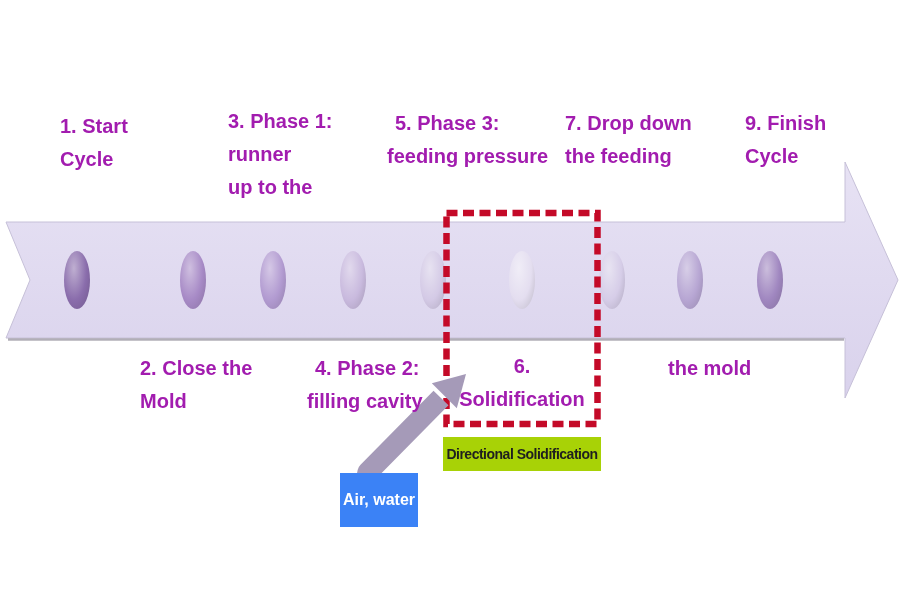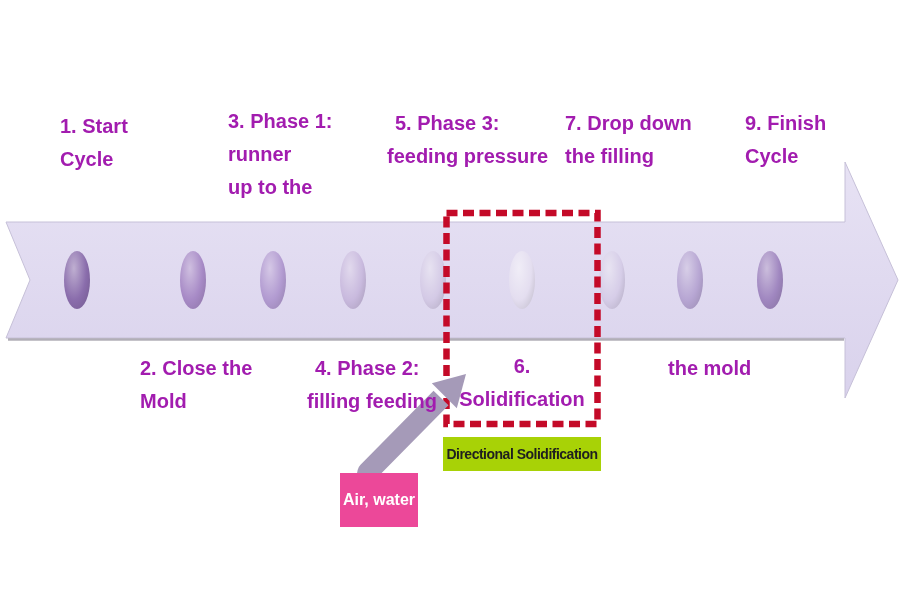--- a/index.html
+++ b/index.html
@@ -60,50 +60,50 @@
     <rect x="446.5" y="213" width="151" height="211" fill="none" stroke="#c40a28" stroke-width="6.5" stroke-dasharray="11 5.5"></rect>
   </svg>
 
   <div id="tag-box" style="background: rgb(168, 210, 6); color: rgb(31, 31, 31);">Directional Solidification</div>
 
   <svg class="layer" viewBox="0 0 900 600">
     <polyline points="362,500 368,472 441,398" fill="none" stroke="#a59ab8" stroke-width="21" stroke-linejoin="round"></polyline>
     <polygon points="466,374 456.8,408.2 431.8,383.2" fill="#a59ab8"></polygon>
   </svg>
 
-  <div id="callout-box" style="background: #ec4899; color: rgb(255, 255, 255);">Air, water</div>
+  <div id="callout-box" style="background: #3b82f6; color: rgb(255, 255, 255);">Air, water</div>
 
   <div class="step" style="left:60px;top:110px">
     <div>1. Start</div>
     <div>Cycle</div>
   </div>
   <div class="step" style="left:140px;top:352px">
     <div>2. Close the</div>
     <div>Mold</div>
   </div>
   <div class="step" style="left:228px;top:105px">
     <div>3. Phase 1:</div>
     <div>runner</div>
     <div>up to the</div>
   </div>
   <div class="step" style="left:307px;top:352px">
     <div style="text-indent:8px">4. Phase 2:</div>
-    <div>filling feeding</div>
+    <div>filling cavity</div>
   </div>
   <div class="step" style="left:387px;top:107px">
     <div style="text-indent:8px">5. Phase 3:</div>
     <div>feeding pressure</div>
   </div>
   <div class="step center" style="left:443px;top:350px;width:158px">
     <div>6.</div>
     <div>Solidification</div>
   </div>
   <div class="step" style="left:565px;top:107px">
     <div>7. Drop down</div>
-    <div>the filling</div>
+    <div>the feeding</div>
   </div>
   <div class="step" style="left:668px;top:352px">
     <div>the mold</div>
   </div>
   <div class="step" style="left:745px;top:107px">
     <div>9. Finish</div>
     <div>Cycle</div>
   </div>
 
 </div>

